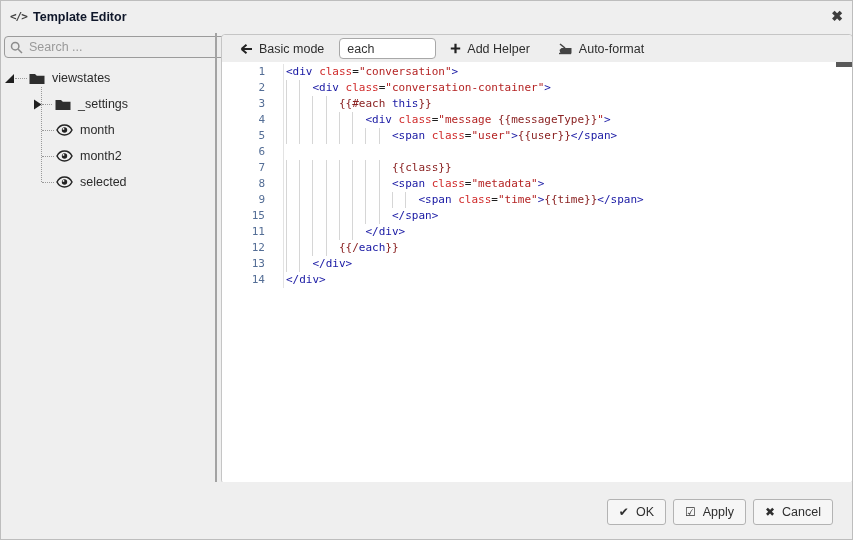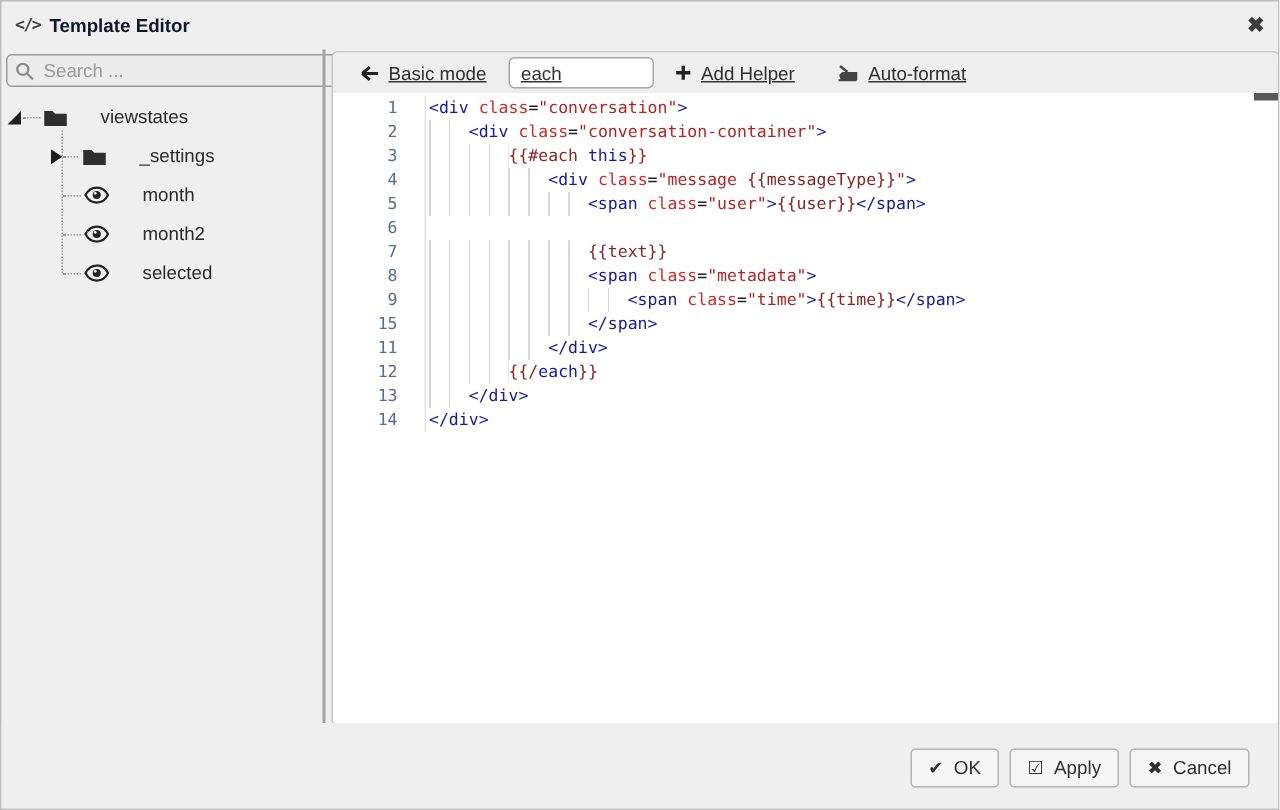--- a/index.html
+++ b/index.html
@@ -18,33 +18,33 @@
   
   .search-wrap{position:absolute;left:3px;top:35px;width:224px;height:22px;}
   .search-wrap .mag{position:absolute;left:6px;top:5px;pointer-events:none;display:flex;}
   input.search{width:100%;height:100%;box-sizing:border-box;background:#ececec;
                border:1px solid #9b9b9b;border-radius:4px;padding:0 6px 0 24px;
                font:12.5px "Liberation Sans",sans-serif;color:#333;outline:none;}
   input.search::placeholder{color:#9a9a9a;}
 
   .tree{position:absolute;left:0;top:64px;width:212px;}
   .tree-row{display:flex;align-items:center;height:26px;position:relative;}
-  .tree-label{margin-left:22px;color:#2b2b2b;}
+  .tree-label{margin-left:7px;color:#2b2b2b;}
   .connector{border-top:1px dotted #9a9a9a;height:0;flex:none;}
   .tree-vline{position:absolute;left:40px;top:22px;height:95px;width:0;border-left:1px dotted #9a9a9a;}
   .ticon{display:flex;flex:none;}
 
   
   .divider{position:absolute;left:214px;top:32px;width:2px;height:451px;background:#a3a3a3;}
 
   
   .main-panel{position:absolute;left:220px;top:33px;width:632px;height:450px;background:#fff;
               border:1px solid #c5c5c5;border-radius:4px;box-sizing:border-box;}
   .toolbar{position:absolute;left:0;top:0;right:0;height:27px;background:#eeeeee;
-           border-bottom:1px solid #c5c5c5;border-radius:4px 4px 0 0;display:flex;align-items:center;text-decoration:underline;}
+           border-bottom:1px solid #c5c5c5;border-radius:4px 4px 0 0;display:flex;align-items:center;}
   .tb-btn{display:flex;align-items:center;gap:6px;color:#2e2e2e;cursor:pointer;}
   .tb-btn .ticon{display:flex;}
   .tb-basic{margin-left:18px;}
   input.helper{margin-left:15px;width:97px;height:21px;box-sizing:border-box;border:1px solid #a8a8a8;
                border-radius:4px;background:#fff;padding:0 7px;font:12.5px "Liberation Sans",sans-serif;
                color:#333;outline:none;}
   .tb-add{margin-left:14px;}
   .tb-format{margin-left:28px;align-items:flex-end;}
 
   
@@ -233,21 +233,21 @@
             <span class="tok" style="color: rgb(139, 35, 35);">{{user}}</span>
             <span class="tok" style="color: rgb(23, 23, 163);">&lt;/span&gt;</span>
           </div>
           <div class="cm-line">
             <span class="ln" style="color: rgb(84, 110, 150);">6</span>
             <span class="indent" style="width: 0ch; background: repeating-linear-gradient(to right, rgb(214, 214, 214) 0px, rgb(214, 214, 214) 1px, transparent 1px, transparent 2ch);"></span>
           </div>
           <div class="cm-line">
             <span class="ln" style="color: rgb(84, 110, 150);">7</span>
             <span class="indent" style="width: 16ch; background: repeating-linear-gradient(to right, rgb(214, 214, 214) 0px, rgb(214, 214, 214) 1px, transparent 1px, transparent 2ch);"></span>
-            <span class="tok" style="color: rgb(139, 35, 35);">{{text}}</span>
+            <span class="tok" style="color: rgb(139, 35, 35);">{{class}}</span>
           </div>
           <div class="cm-line">
             <span class="ln" style="color: rgb(84, 110, 150);">8</span>
             <span class="indent" style="width: 16ch; background: repeating-linear-gradient(to right, rgb(214, 214, 214) 0px, rgb(214, 214, 214) 1px, transparent 1px, transparent 2ch);"></span>
             <span class="tok" style="color: rgb(23, 23, 163);">&lt;span </span>
             <span class="tok" style="color: rgb(208, 42, 42);">class</span>
             <span class="tok" style="color: rgb(30, 30, 30);">=</span>
             <span class="tok" style="color: rgb(180, 35, 35);">"metadata"</span>
             <span class="tok" style="color: rgb(23, 23, 163);">&gt;</span>
           </div>

